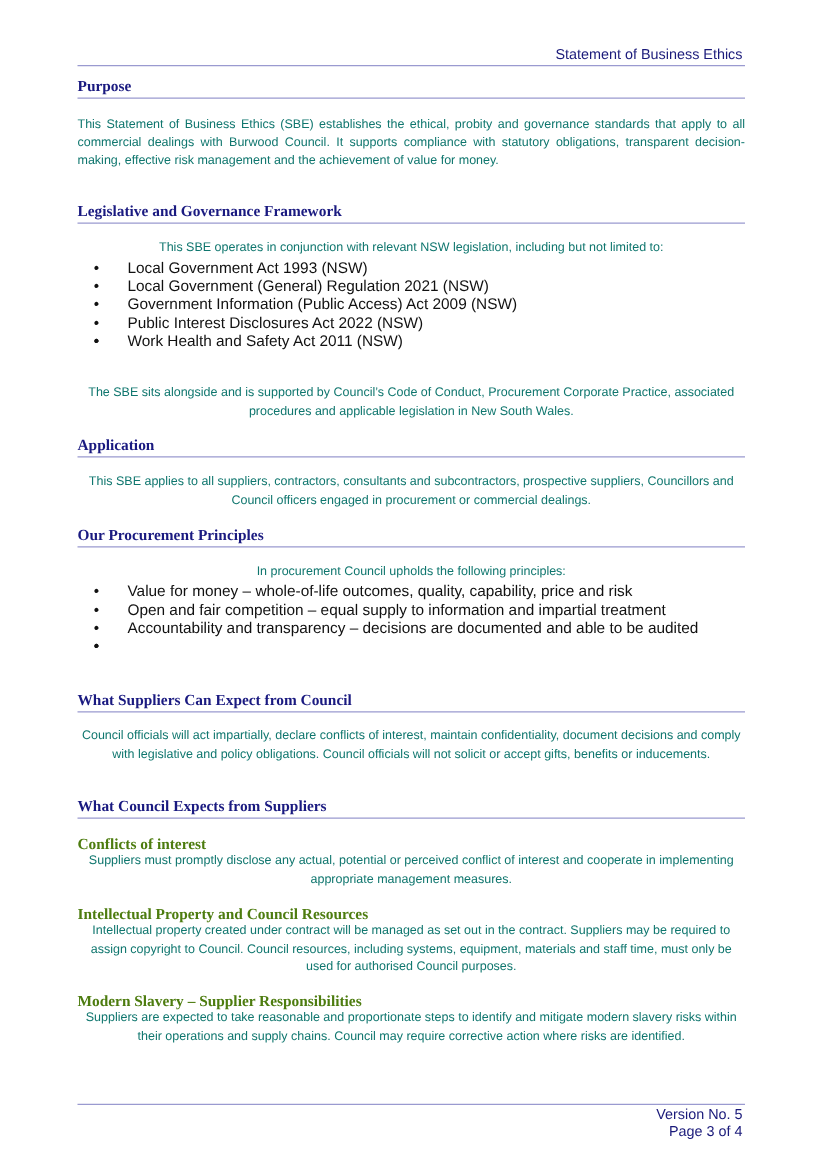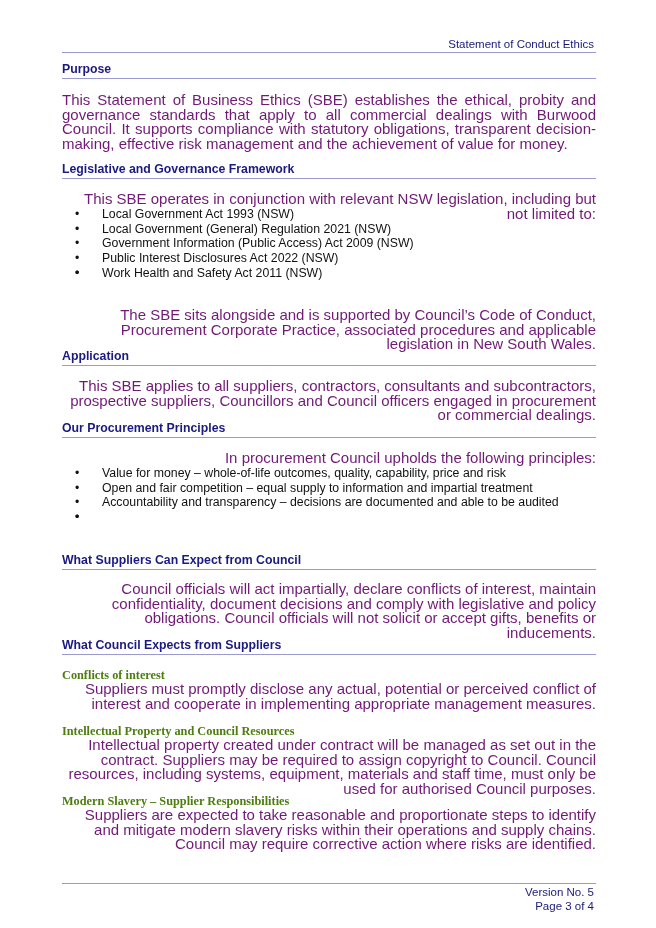--- a/index.html
+++ b/index.html
@@ -3,38 +3,38 @@
 <meta charset="utf-8">
 <style>
   html, body { margin:0; padding:0; background:#ffffff; }
   body { width:656px; height:928px; position:relative; overflow:hidden;
          font-family:"Liberation Sans", sans-serif; color:#111111; }
   .running-header { position:absolute; left:62px; top:38px; width:532px; text-align:right;
          font-size:11.5px; color:#1a1a7a; }
   .header-rule { position:absolute; left:62px; top:52px; width:534px; height:0;
          border-top:1.3px solid #9a9ad0; }
   .section-heading { position:absolute; left:62px; width:534px; font-size:12.3px; font-weight:bold;
-         color:#1a1a80; padding-bottom:1px; border-bottom:1.3px solid #9a9ad0; line-height:15px; }
-  .para { position:absolute; left:62px; width:534px; font-size:15px; line-height:14.6px;
-         color:#701a75; text-align:justify; margin:0; }
-  .para.left { text-align:right; }
+         color:#1a1a80; padding-bottom:1px; border-bottom:1.3px solid #9a9ad0; line-height:15px;font-family:Liberation Serif, serif; }
+  .para { position:absolute; left:62px; width:534px; font-size:10px; line-height:14.6px;
+         color:#0f766e; text-align:justify; margin:0; }
+  .para.left { text-align:center; }
   .bullets { position:absolute; left:62px; width:534px; margin:0; padding:0; list-style:none;
          font-size:12.3px; line-height:14.7px; }
   .bullets li { position:relative; padding-left:40px; }
   .bullets li .dot { position:absolute; left:13px; top:0; }
   .subhead { position:absolute; left:62px; font-size:12.3px; font-weight:bold; line-height:14.6px; color:#4d7c0f;font-family:Liberation Serif, serif; }
   .footer-rule { position:absolute; left:62px; top:883px; width:534px; height:0;
          border-top:1.3px solid #9a9ad0; }
   .footer { position:absolute; left:62px; width:532px; text-align:right; font-size:11.5px;
          color:#1a1a7a; line-height:14px; }
 </style>
 </head>
 <body>
 
-<div class="running-header">Statement of Conduct Ethics</div>
+<div class="running-header">Statement of Business Ethics</div>
 <div class="header-rule"></div>
 
 <div class="section-heading" style="top:62px">Purpose</div>
 <p class="para" style="top:93px">This Statement of Business Ethics (SBE) establishes the ethical, probity and governance standards that apply to all commercial dealings with Burwood Council. It supports compliance with statutory obligations, transparent decision-making, effective risk management and the achievement of value for money.</p>
 
 <div class="section-heading" style="top:162px">Legislative and Governance Framework</div>
 <p class="para left" style="top:192px">This SBE operates in conjunction with relevant NSW legislation, including but not limited to:</p>
 <ul class="bullets" style="top:207px">
   <li><span class="dot">•</span><span>Local Government Act 1993 (NSW)</span></li>
   <li><span class="dot">•</span><span>Local Government (General) Regulation 2021 (NSW)</span></li>

